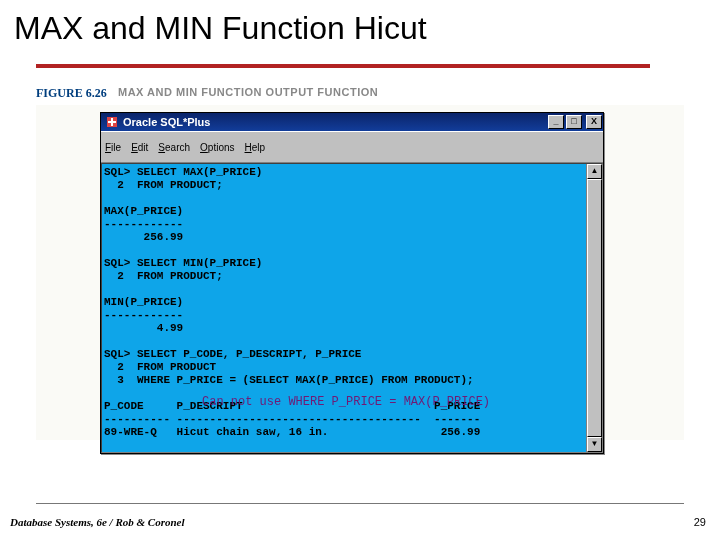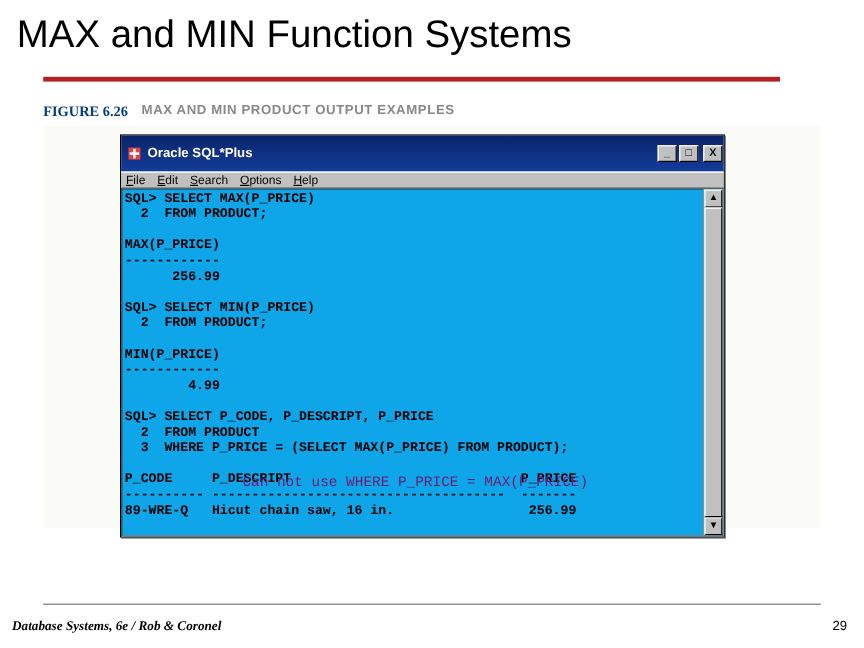--- a/index.html
+++ b/index.html
@@ -55,21 +55,21 @@
   .sqlplus-window {
     position: absolute;
     left: 100px; top: 112px;
     width: 504px;
     border: 1px solid #000;
     box-shadow: 1px 1px 0 #888;
     background: #fff;
     font-size: 0;
   }
   .titlebar {
-    height: 30px;
+    height: 18px;
     background: linear-gradient(#0a246a, #123d9a);
     display: flex;
     align-items: center;
     color: #fff;
     font-size: 11px;
     font-family: Tahoma, sans-serif;
   }
   .titlebar .icon-box {
     width: 14px; height: 14px;
     margin: 0 4px;
@@ -94,21 +94,21 @@
     border: 1px solid #000;
     border-top-color: #fff; border-left-color: #fff;
     font-size: 9px; line-height: 11px;
     color: #000;
     font-family: Tahoma, sans-serif;
     text-align: center;
     font-weight: bold;
   }
   .titlebar .gap { width: 2px; }
   .menubar {
-    height: 14px;
+    height: 32px;
     background: #c0c0c0;
     border-top: 1px solid #fff;
     border-bottom: 1px solid #808080;
     display: flex;
     align-items: center;
     padding-left: 4px;
     font-size: 10px;
     font-family: Tahoma, sans-serif;
     color: #000;
   }
@@ -182,25 +182,25 @@
     position: absolute;
     right: 14px; bottom: 12px;
     font-family: Verdana, sans-serif;
     font-size: 11px;
     color: #000;
   }
 </style>
 </head>
 <body>
 
-<div class="slide-title">MAX and MIN Function Systems</div>
+<div class="slide-title">MAX and MIN Function Hicut</div>
 <div class="red-rule"></div>
 
 <span class="fig-label">FIGURE 6.26</span>
-<span class="fig-title">MAX AND MIN PRODUCT OUTPUT EXAMPLES</span>
+<span class="fig-title">MAX AND MIN FUNCTION OUTPUT FUNCTION</span>
 
 <div class="band"></div>
 
 <div class="sqlplus-window">
 
   <div class="titlebar">
     <span class="icon-box">
         <span class="icon-plus"></span>
       </span>
     <span class="title-text">Oracle SQL*Plus</span>

